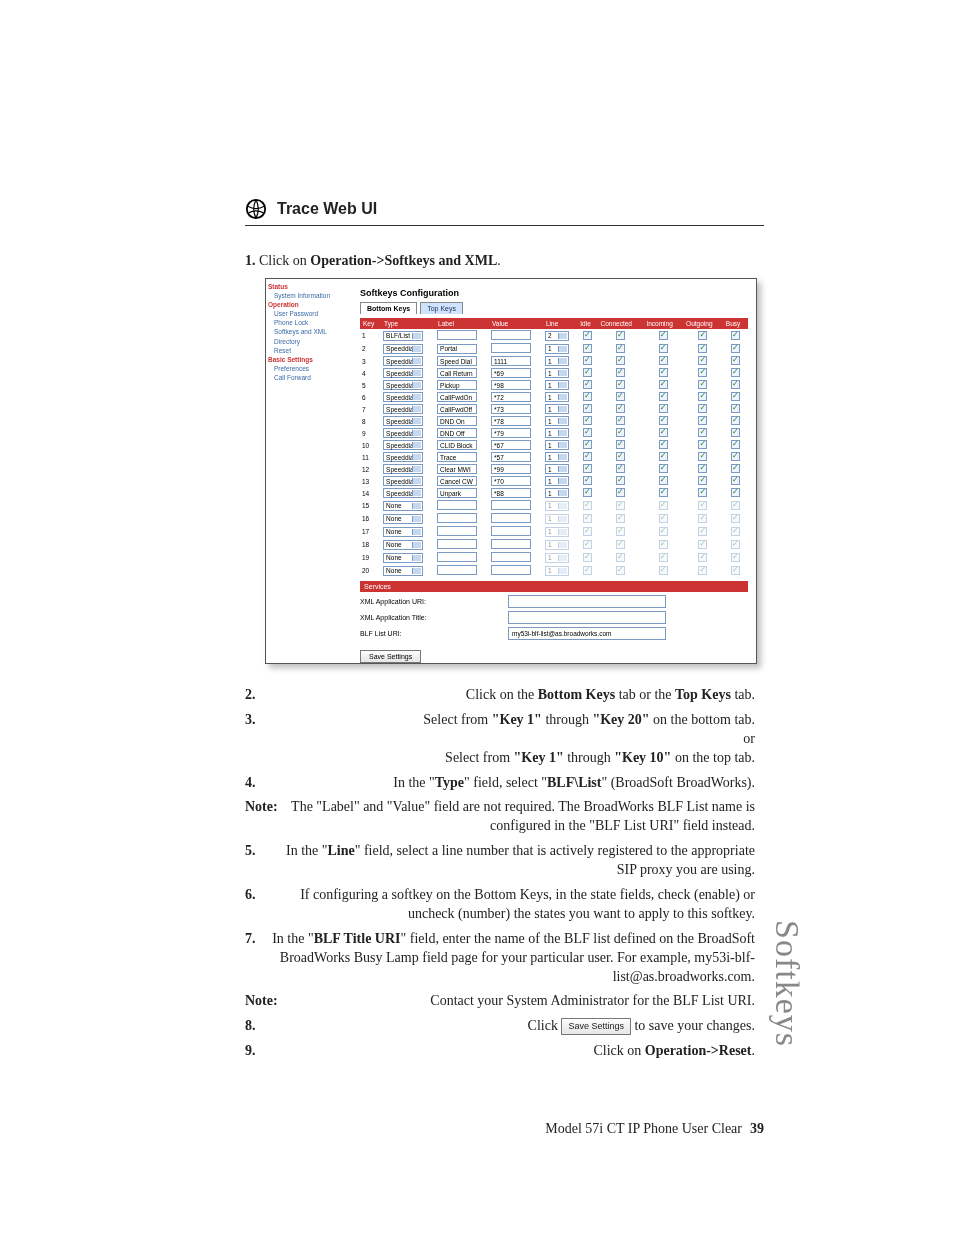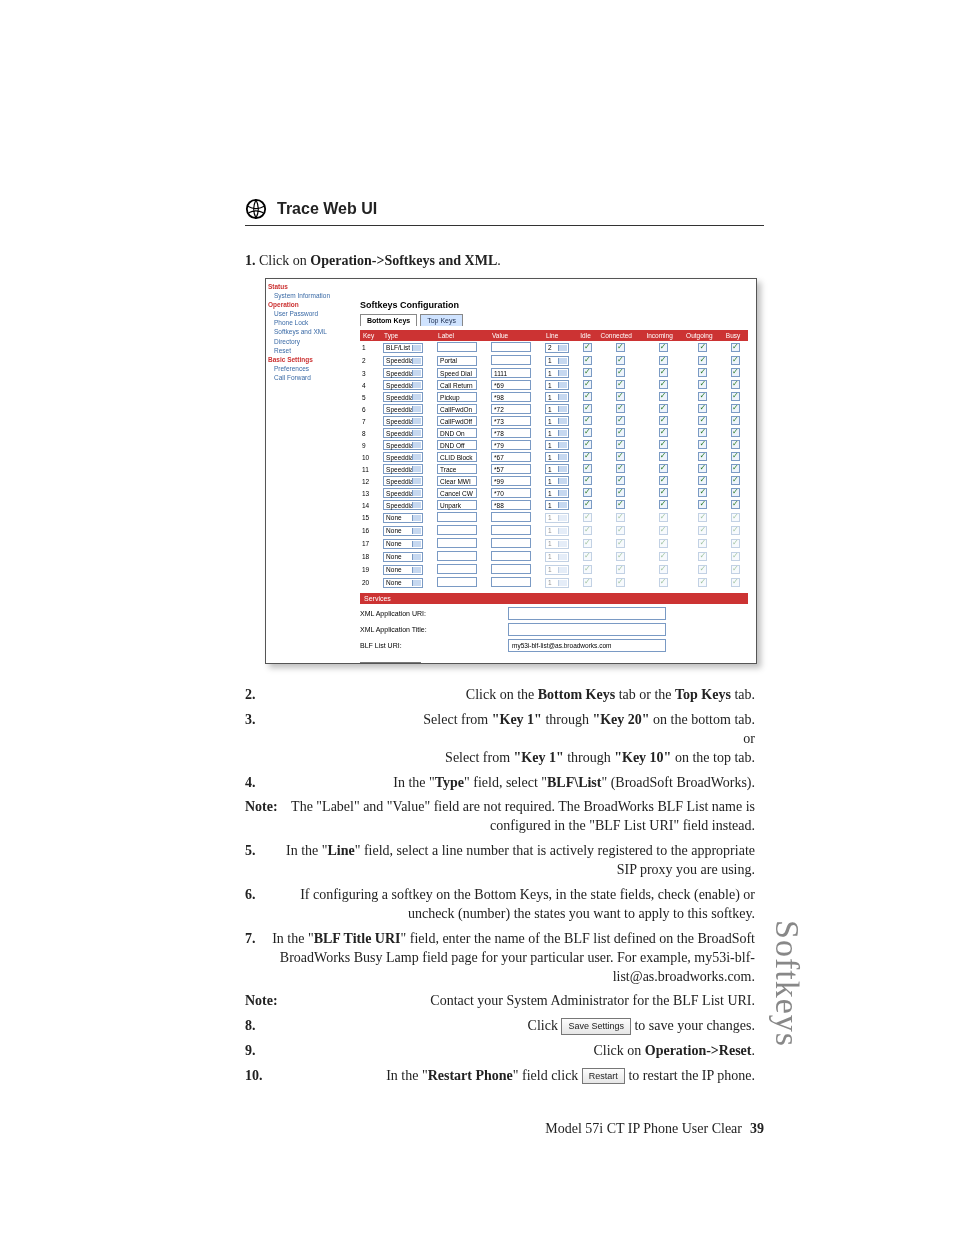--- a/index.html
+++ b/index.html
@@ -72,21 +72,21 @@
     border-right: 0;
     font-size: 6.5px;
     line-height: 1.4;
     padding: 3px 0 0 2px;
   }
   .ss-sidebar .hdr0 { color: #c33; font-weight: bold; }
   .ss-sidebar .sub { color: #3a6aa6; padding-left: 6px; }
   .ss-content {
     position: absolute;
     left: 86px;
-    top: 16px;
+    top: 4px;
     right: 0;
     padding: 5px 8px 5px 8px;
   }
   .ss-title {
     font-weight: bold;
     font-size: 9px;
     margin-bottom: 4px;
   }
   .tabs {
     display: flex;
@@ -597,24 +597,20 @@
         <div class="body"> Contact your System Administrator for the BLF List URI.</div>
       </div>
       <div class="row">
         <div class="num">8.</div>
         <div class="body">Click <span class="inline-btn">Save Settings</span> to save your changes.</div>
       </div>
       <div class="row">
         <div class="num">9.</div>
         <div class="body">Click on <b>Operation-&gt;Reset</b>.</div>
       </div>
-      <div class="row">
-        <div class="num">10.</div>
-        <div class="body">In the "<b>Restart Phone</b>" field click <span class="inline-btn">Restart</span> to restart the IP phone.</div>
-      </div>
     </div>
 
   <div class="side-tab">Softkeys</div>
 
   <div class="footer">
     <span>Model 57i CT IP Phone User Clear</span><span class="pg">39</span>
   </div>
 
 </div>
 

